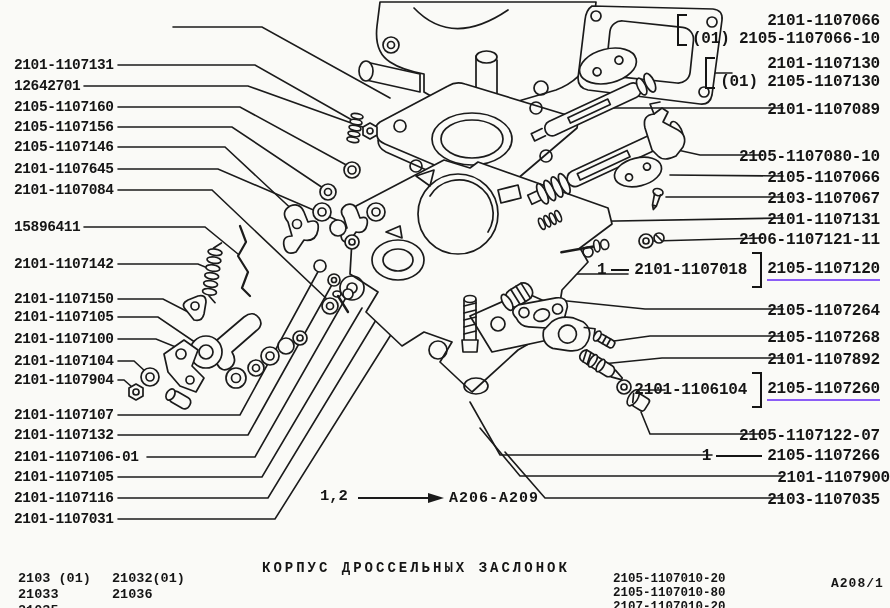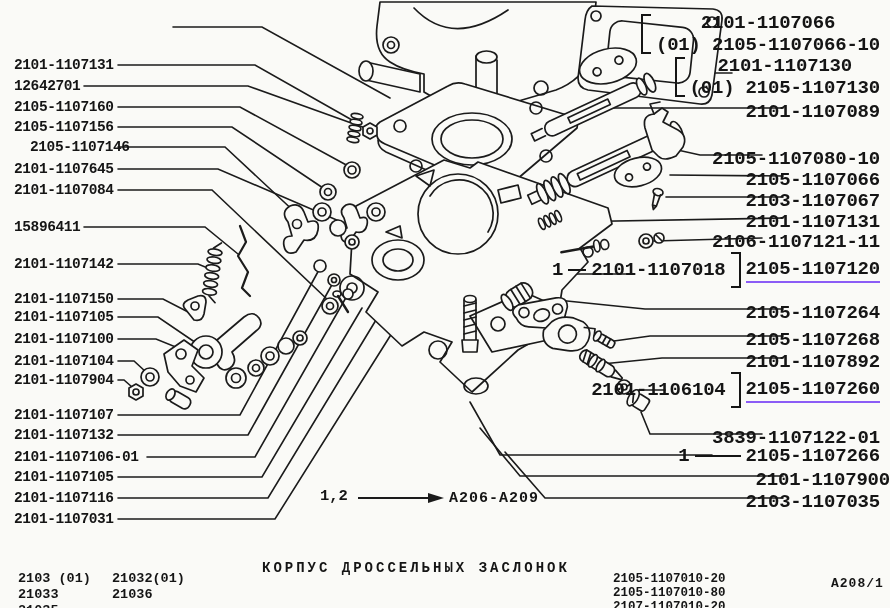--- a/index.html
+++ b/index.html
@@ -1,21 +1,21 @@
 <!DOCTYPE html>
 <html><head>
 <meta charset="utf-8">
 <style>
   html,body{margin:0;padding:0;background:#e8e8e4;}
   .page{position:relative;width:890px;height:608px;background:#fafaf7;overflow:hidden;
         font-family:"Liberation Mono",monospace;color:#151515;}
   svg.art{position:absolute;left:0;top:0;}
   .lbl{position:absolute;font:bold 14.5px "Liberation Mono",monospace;letter-spacing:-0.4px;
        white-space:nowrap;color:#151515;}
-  .rt{font-size:19px;letter-spacing:-0.2px;text-align:center;}
+  .rt{font-size:16px;letter-spacing:-0.2px;text-align:right;}
   .grp{position:absolute;display:flex;gap:5px;align-items:stretch;}
   .grp .lines{display:flex;flex-direction:column;line-height:17px;}
   .grp .lines.ra{text-align:right;line-height:16.5px;}
   .brkR{width:8px;border-right:2.5px solid #151515;border-top:2.5px solid #151515;
         border-bottom:2.5px solid #151515;margin:2px 0;}
   .brkL{width:8px;border-left:2.5px solid #151515;border-top:2.5px solid #151515;
         border-bottom:2.5px solid #151515;margin:2px 0;}
   .callout{position:absolute;display:flex;align-items:center;gap:5px;}
   .dash{width:18px;border-top:2px solid #151515;}
   .dash.w{width:46px;}
@@ -308,21 +308,21 @@
         </g>
       </g>
     </g>
   </svg>
 
 
   <div class="lbl" style="left:14px;top:57px">2101-1107131</div>
   <div class="lbl" style="left:14px;top:78px">12642701</div>
   <div class="lbl" style="left:14px;top:99px">2105-1107160</div>
   <div class="lbl" style="left:14px;top:119px">2105-1107156</div>
-  <div class="lbl" style="left:30px;top:139px">2105-1107146</div>
+  <div class="lbl" style="left:14px;top:139px">2105-1107146</div>
   <div class="lbl" style="left:14px;top:161px">2101-1107645</div>
   <div class="lbl" style="left:14px;top:182px">2101-1107084</div>
   <div class="lbl" style="left:14px;top:219px">15896411</div>
   <div class="lbl" style="left:14px;top:256px">2101-1107142</div>
   <div class="lbl" style="left:14px;top:291px">2101-1107150</div>
   <div class="lbl" style="left:14px;top:309px">2101-1107105</div>
   <div class="lbl" style="left:14px;top:331px">2101-1107100</div>
   <div class="lbl" style="left:14px;top:353px">2101-1107104</div>
   <div class="lbl" style="left:14px;top:372px">2101-1107904</div>
   <div class="lbl" style="left:14px;top:407px">2101-1107107</div>
@@ -349,21 +349,21 @@
 
   <div class="lbl rt" style="right:10px;top:101px">2101-1107089</div>
   <div class="lbl rt" style="right:10px;top:148px">2105-1107080-10</div>
   <div class="lbl rt" style="right:10px;top:169px">2105-1107066</div>
   <div class="lbl rt" style="right:10px;top:190px">2103-1107067</div>
   <div class="lbl rt" style="right:10px;top:211px">2101-1107131</div>
   <div class="lbl rt" style="right:10px;top:231px">2106-1107121-11</div>
   <div class="lbl rt" style="right:10px;top:302px">2105-1107264</div>
   <div class="lbl rt" style="right:10px;top:329px">2105-1107268</div>
   <div class="lbl rt" style="right:10px;top:351px">2101-1107892</div>
-  <div class="lbl rt" style="right:10px;top:427px">3839-1107122-01</div>
+  <div class="lbl rt" style="right:10px;top:427px">2105-1107122-07</div>
   <div class="lbl rt" style="right:0;top:469px">2101-1107900</div>
   <div class="lbl rt" style="right:10px;top:491px">2103-1107035</div>
 
   <div class="callout" style="right:10px;top:253px;height:34px">
     <span class="lbl rt" style="position:static">1</span>
     <span class="dash"></span>
     <span class="lbl rt" style="position:static">2101-1107018</span>
     <span class="cbrk"></span>
     <span class="lbl rt gref" style="position:static">2105-1107120</span>
   </div>

